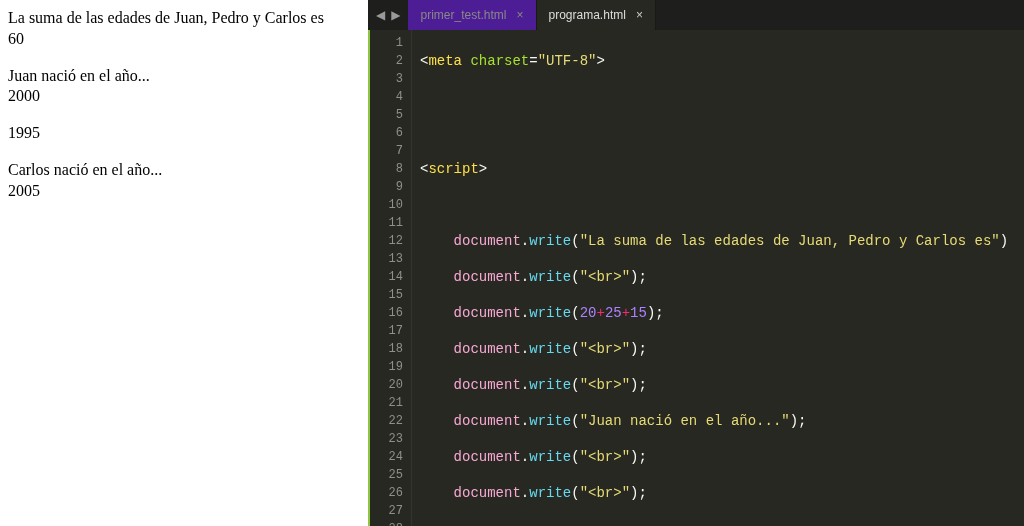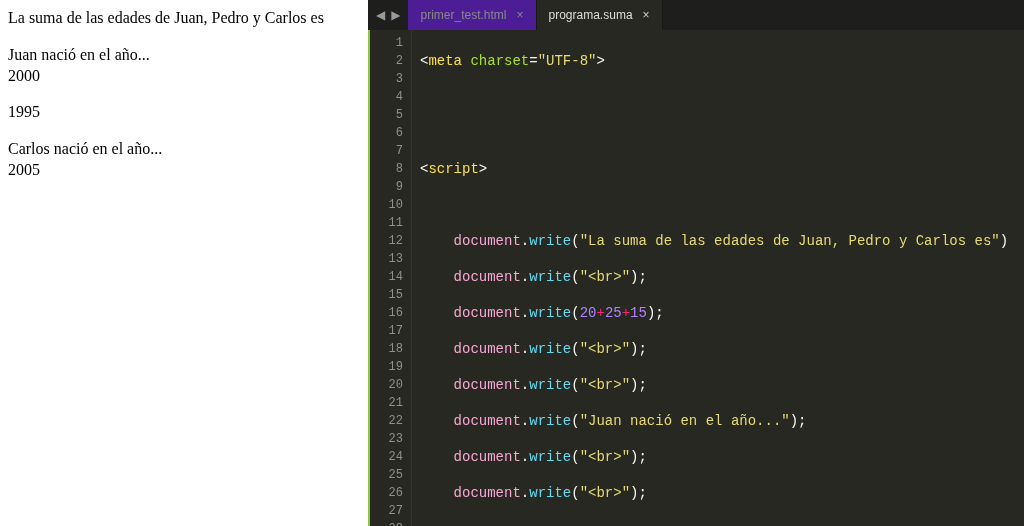--- a/index.html
+++ b/index.html
@@ -97,20 +97,21 @@
   .t-obj { color: #f9a8d4; }
   .t-func { color: #66d9ef; }
   .t-num { color: #ae81ff; }
   .t-op { color: #f92672; }
 </style>
 </head>
 <body>
 
 <div class="preview-pane">
   <div>La suma de las edades de Juan, Pedro y Carlos es</div>
+  <div>60</div>
   <div style="height:16px"></div>
   <div>Juan nació en el año...</div>
   <div>2000</div>
   <div style="height:16px"></div>
   <div>1995</div>
   <div style="height:16px"></div>
   <div>Carlos nació en el año...</div>
   <div>2005</div>
 </div>
 
@@ -118,21 +119,21 @@
   <div class="tabbar">
     <div class="nav">
       <span>◀</span>
       <span>▶</span>
     </div>
     <div class="tab">
       <span>primer_test.html</span>
       <span class="close">×</span>
     </div>
     <div class="tab active">
-      <span>programa.suma</span>
+      <span>programa.html</span>
       <span class="close">×</span>
     </div>
   </div>
 
   <div class="code-wrap">
     <div class="gutter" id="gutter">
         <div>1</div>
         <div>2</div>
         <div>3</div>
         <div>4</div>

